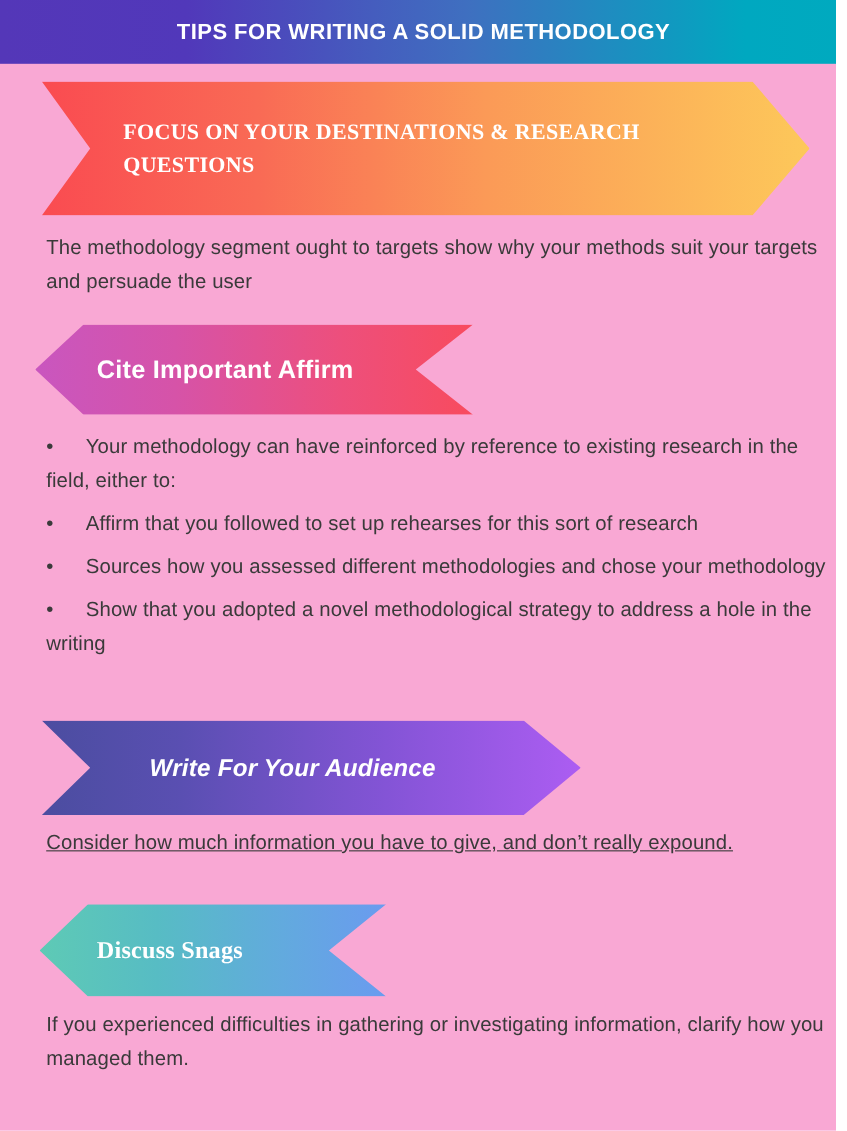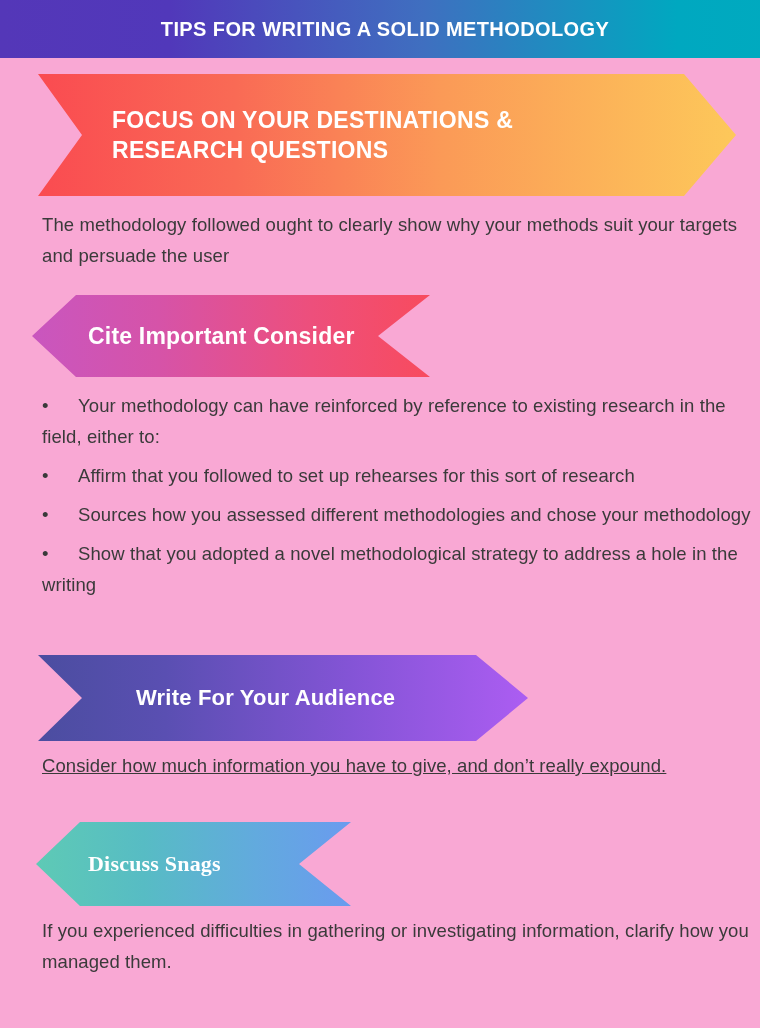--- a/index.html
+++ b/index.html
@@ -62,45 +62,47 @@
     clip-path:polygon(44px 0, 100% 0, calc(100% - 52px) 50%, 100% 100%, 44px 100%, 0 50%);
   }
 
   
   #banner-focus {
     left:38px; top:74px;
     width:698px; height:122px;
     background:linear-gradient(to right, #fa4b51 0%, #f96a55 28%, #fb9a57 58%, #fdc85a 100%);
   }
   #banner-focus .banner-label {
-    font-size:23px;
+    font-size:20px;
     line-height:30px;
     letter-spacing:0.3px;
     text-transform:uppercase;
     padding-left:74px;
     padding-right:120px;
+    font-family:Liberation Serif, serif;
   }
 
   
   #banner-cite {
     left:32px; top:295px;
     width:398px; height:82px;
     background:linear-gradient(to right, #c956bf 0%, #d653a8 32%, #ed4f7c 70%, #f84b5e 100%);
   }
   #banner-cite .banner-label {
     font-size:23px;
     letter-spacing:0.2px;
     padding-left:56px;
   }
 
   
   #banner-write {
     left:38px; top:655px;
     width:490px; height:86px;
     background:linear-gradient(to right, #4b4da0 0%, #5a4fb2 26%, #8454d6 64%, #ac5df2 100%);
+    font-style:italic;
   }
   #banner-write .banner-label {
     font-size:22px;
     letter-spacing:0.2px;
     padding-left:98px;
   }
 
   
   #banner-snags {
     left:36px; top:822px;
@@ -155,24 +157,24 @@
 <div class="page">
 
   <div class="header">
     <div class="header-title">TIPS FOR WRITING A SOLID METHODOLOGY</div>
   </div>
 
   <div class="banner dir-right" id="banner-focus">
     <div class="banner-label">FOCUS ON YOUR DESTINATIONS &amp; RESEARCH QUESTIONS</div>
   </div>
 
-  <div class="body-text" id="para-focus">The methodology followed ought to clearly show why your methods suit your targets and persuade the user</div>
+  <div class="body-text" id="para-focus">The methodology segment ought to targets show why your methods suit your targets and persuade the user</div>
 
   <div class="banner dir-left" id="banner-cite">
-    <div class="banner-label">Cite Important Consider</div>
+    <div class="banner-label">Cite Important Affirm</div>
   </div>
 
   <ul id="bullet-list">
     <li>
       <span class="bullet-dot">•</span><span>Your methodology can have reinforced by reference to existing research in the field, either to:</span>
     </li>
     <li>
       <span class="bullet-dot">•</span><span>Affirm that you followed to set up rehearses for this sort of research</span>
     </li>
     <li>

